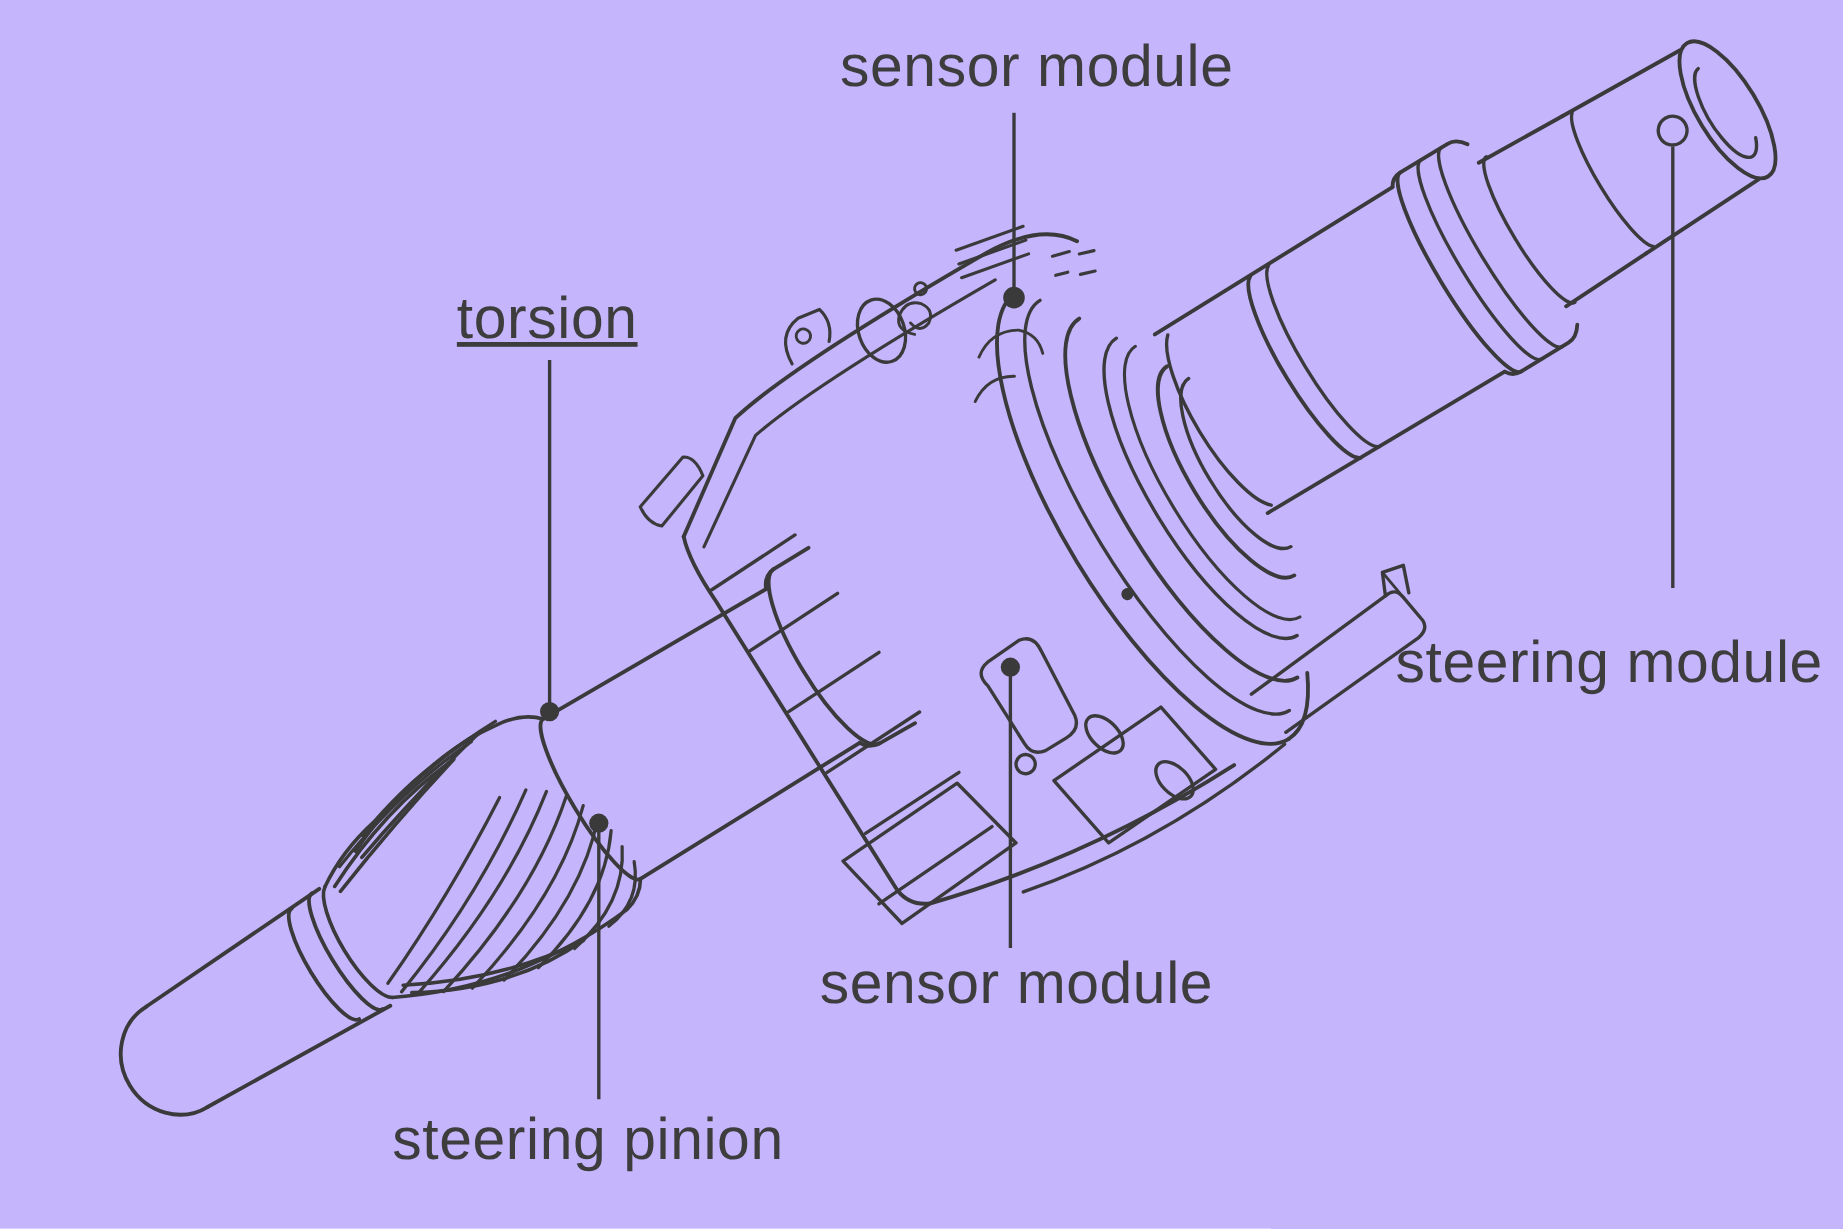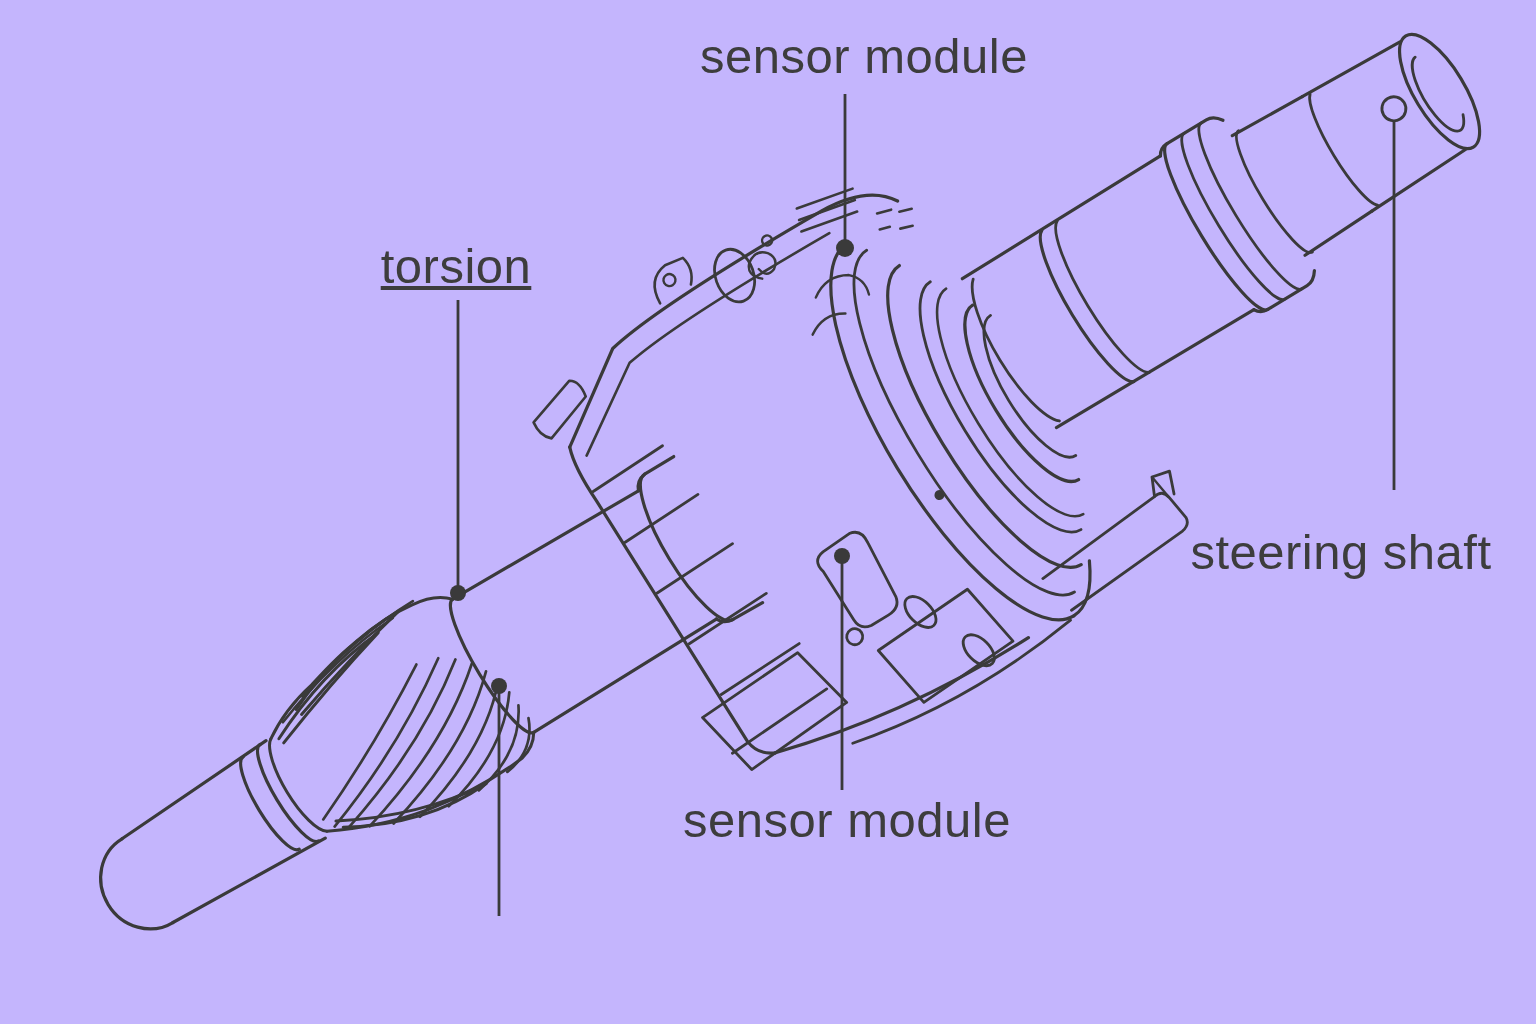--- a/index.html
+++ b/index.html
@@ -197,17 +197,18 @@
       <circle cx="458" cy="593" r="8"></circle>
       <circle cx="842" cy="556" r="8"></circle>
       <circle cx="499" cy="686" r="8"></circle>
     </g>
   </svg>
 
   <div class="label" style="left:864px; top:28px;">sensor module</div>
 
   <div class="label" style="left:456px; top:238px;text-decoration:underline;">torsion</div>
 
-  <div class="label" style="left:1341px; top:524px;">steering shaft</div>
+  <div class="label" style="left:1341px; top:524px;">steering module</div>
 
   <div class="label" style="left:847px; top:792px;">sensor module</div>
 
+  <div class="label" style="left:490px; top:922px;">steering pinion</div>
 </div>
 
 </body></html>

